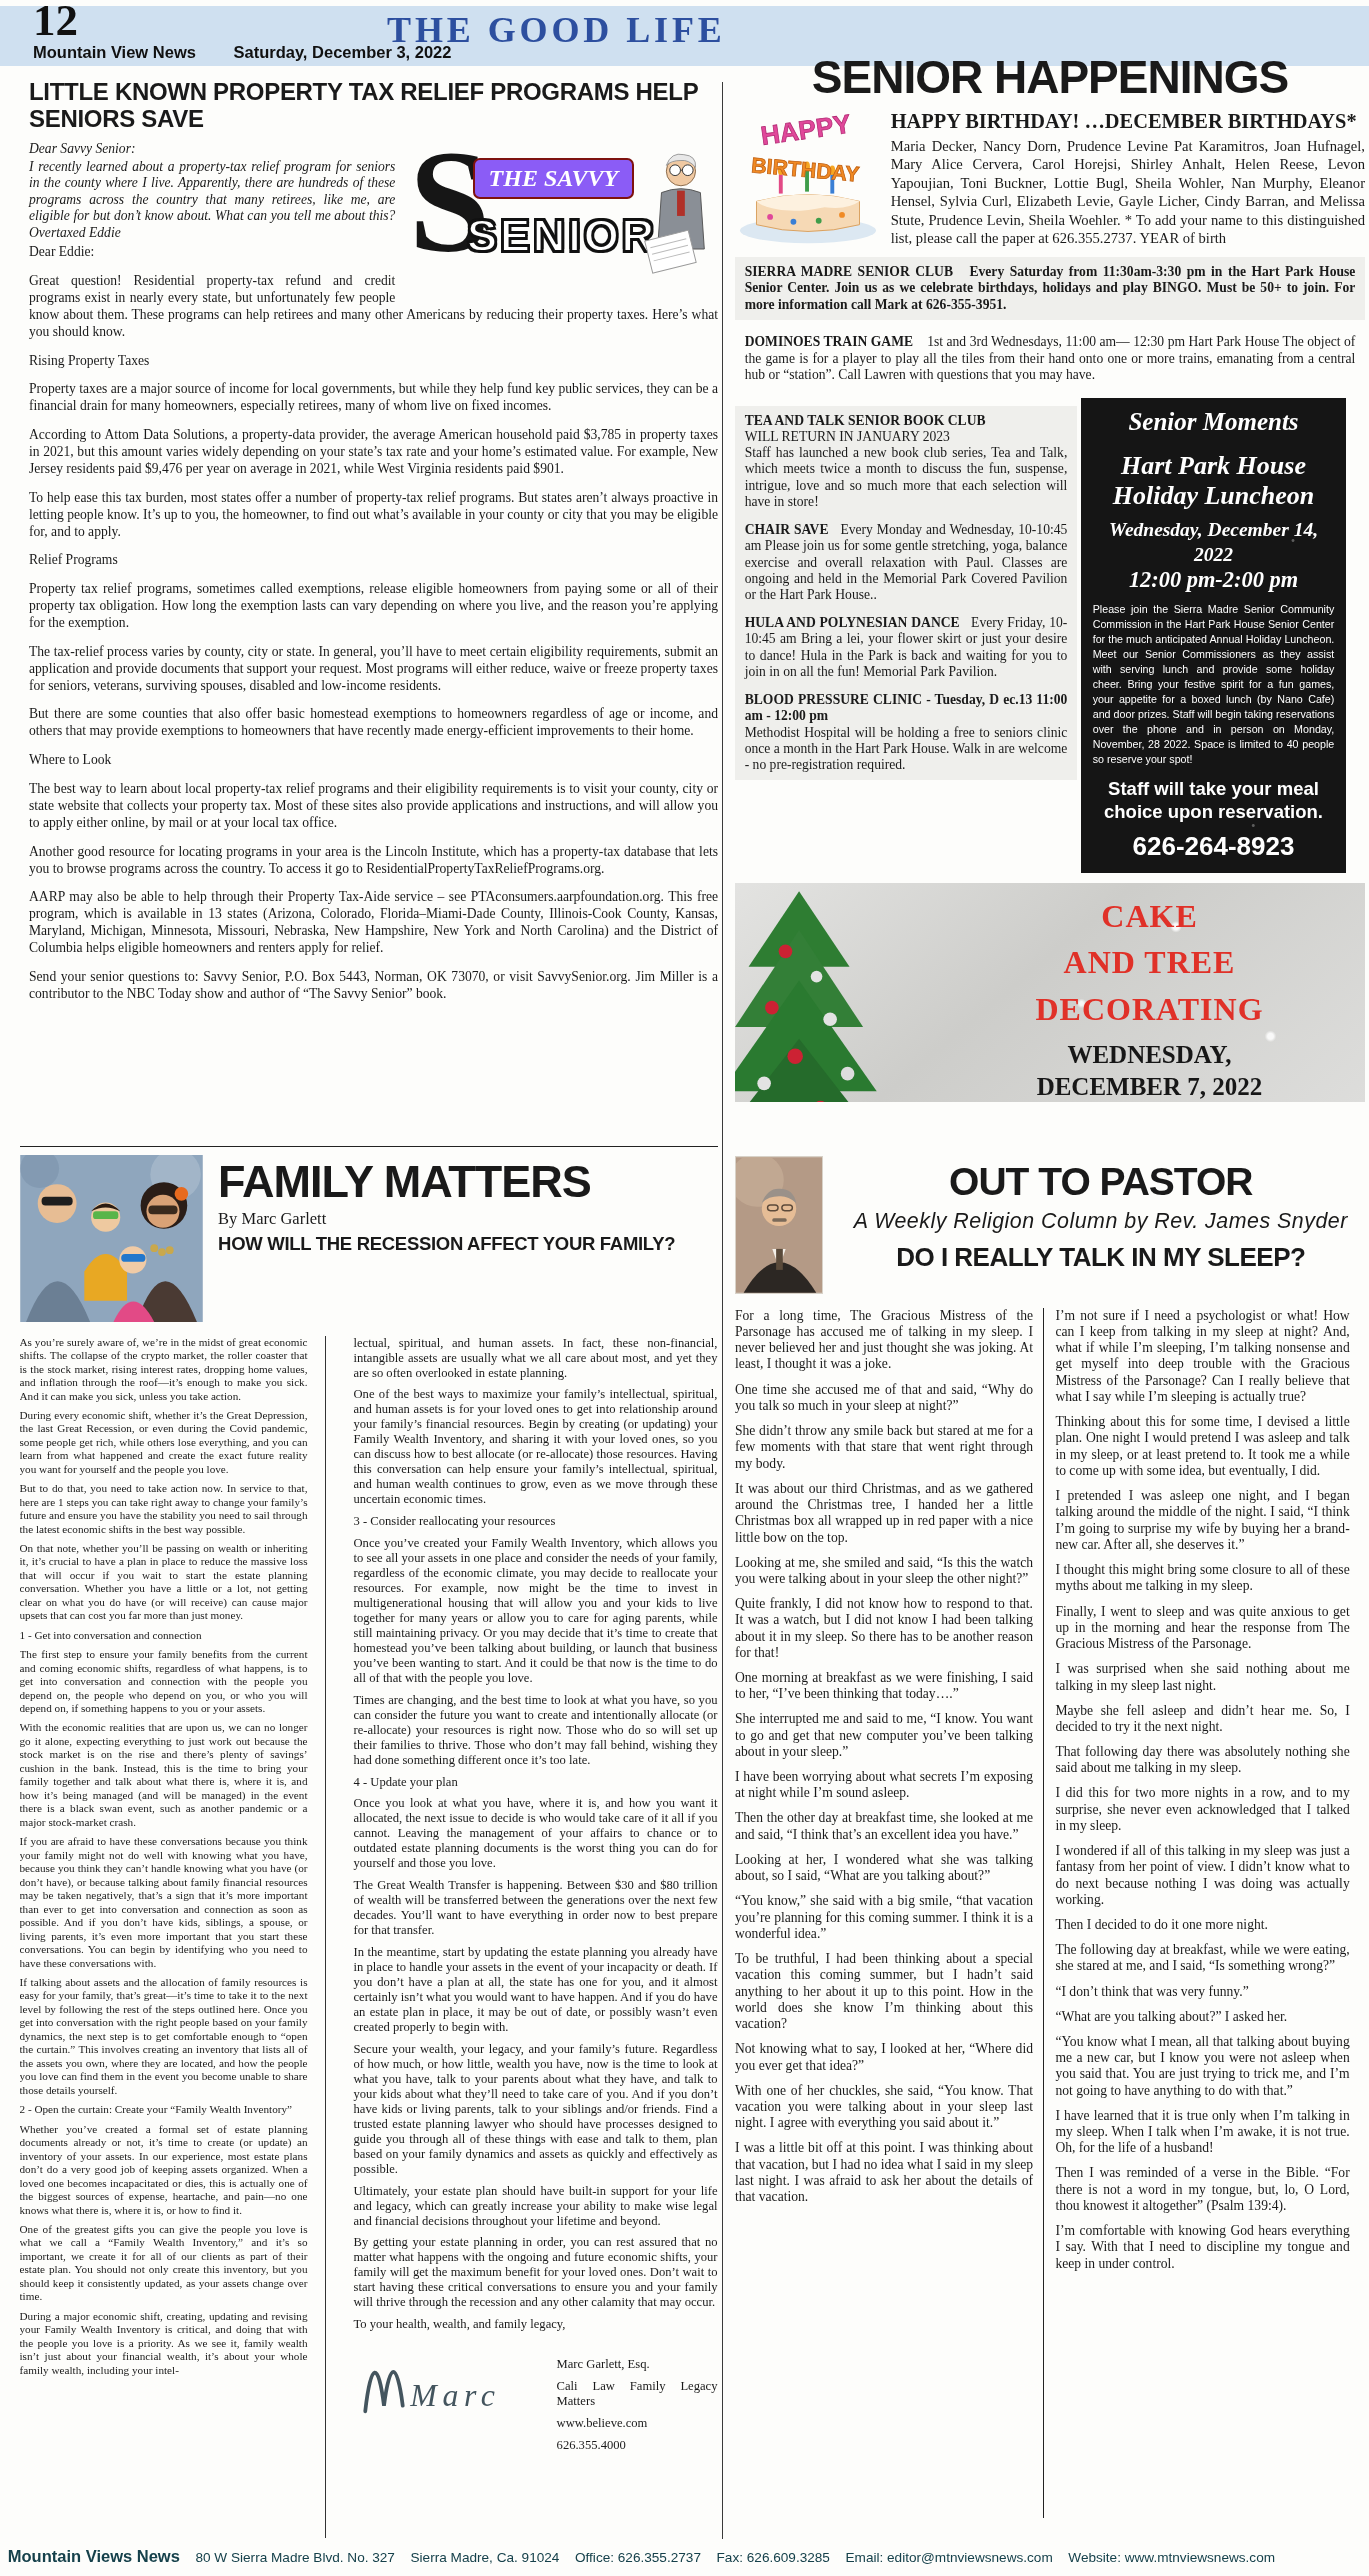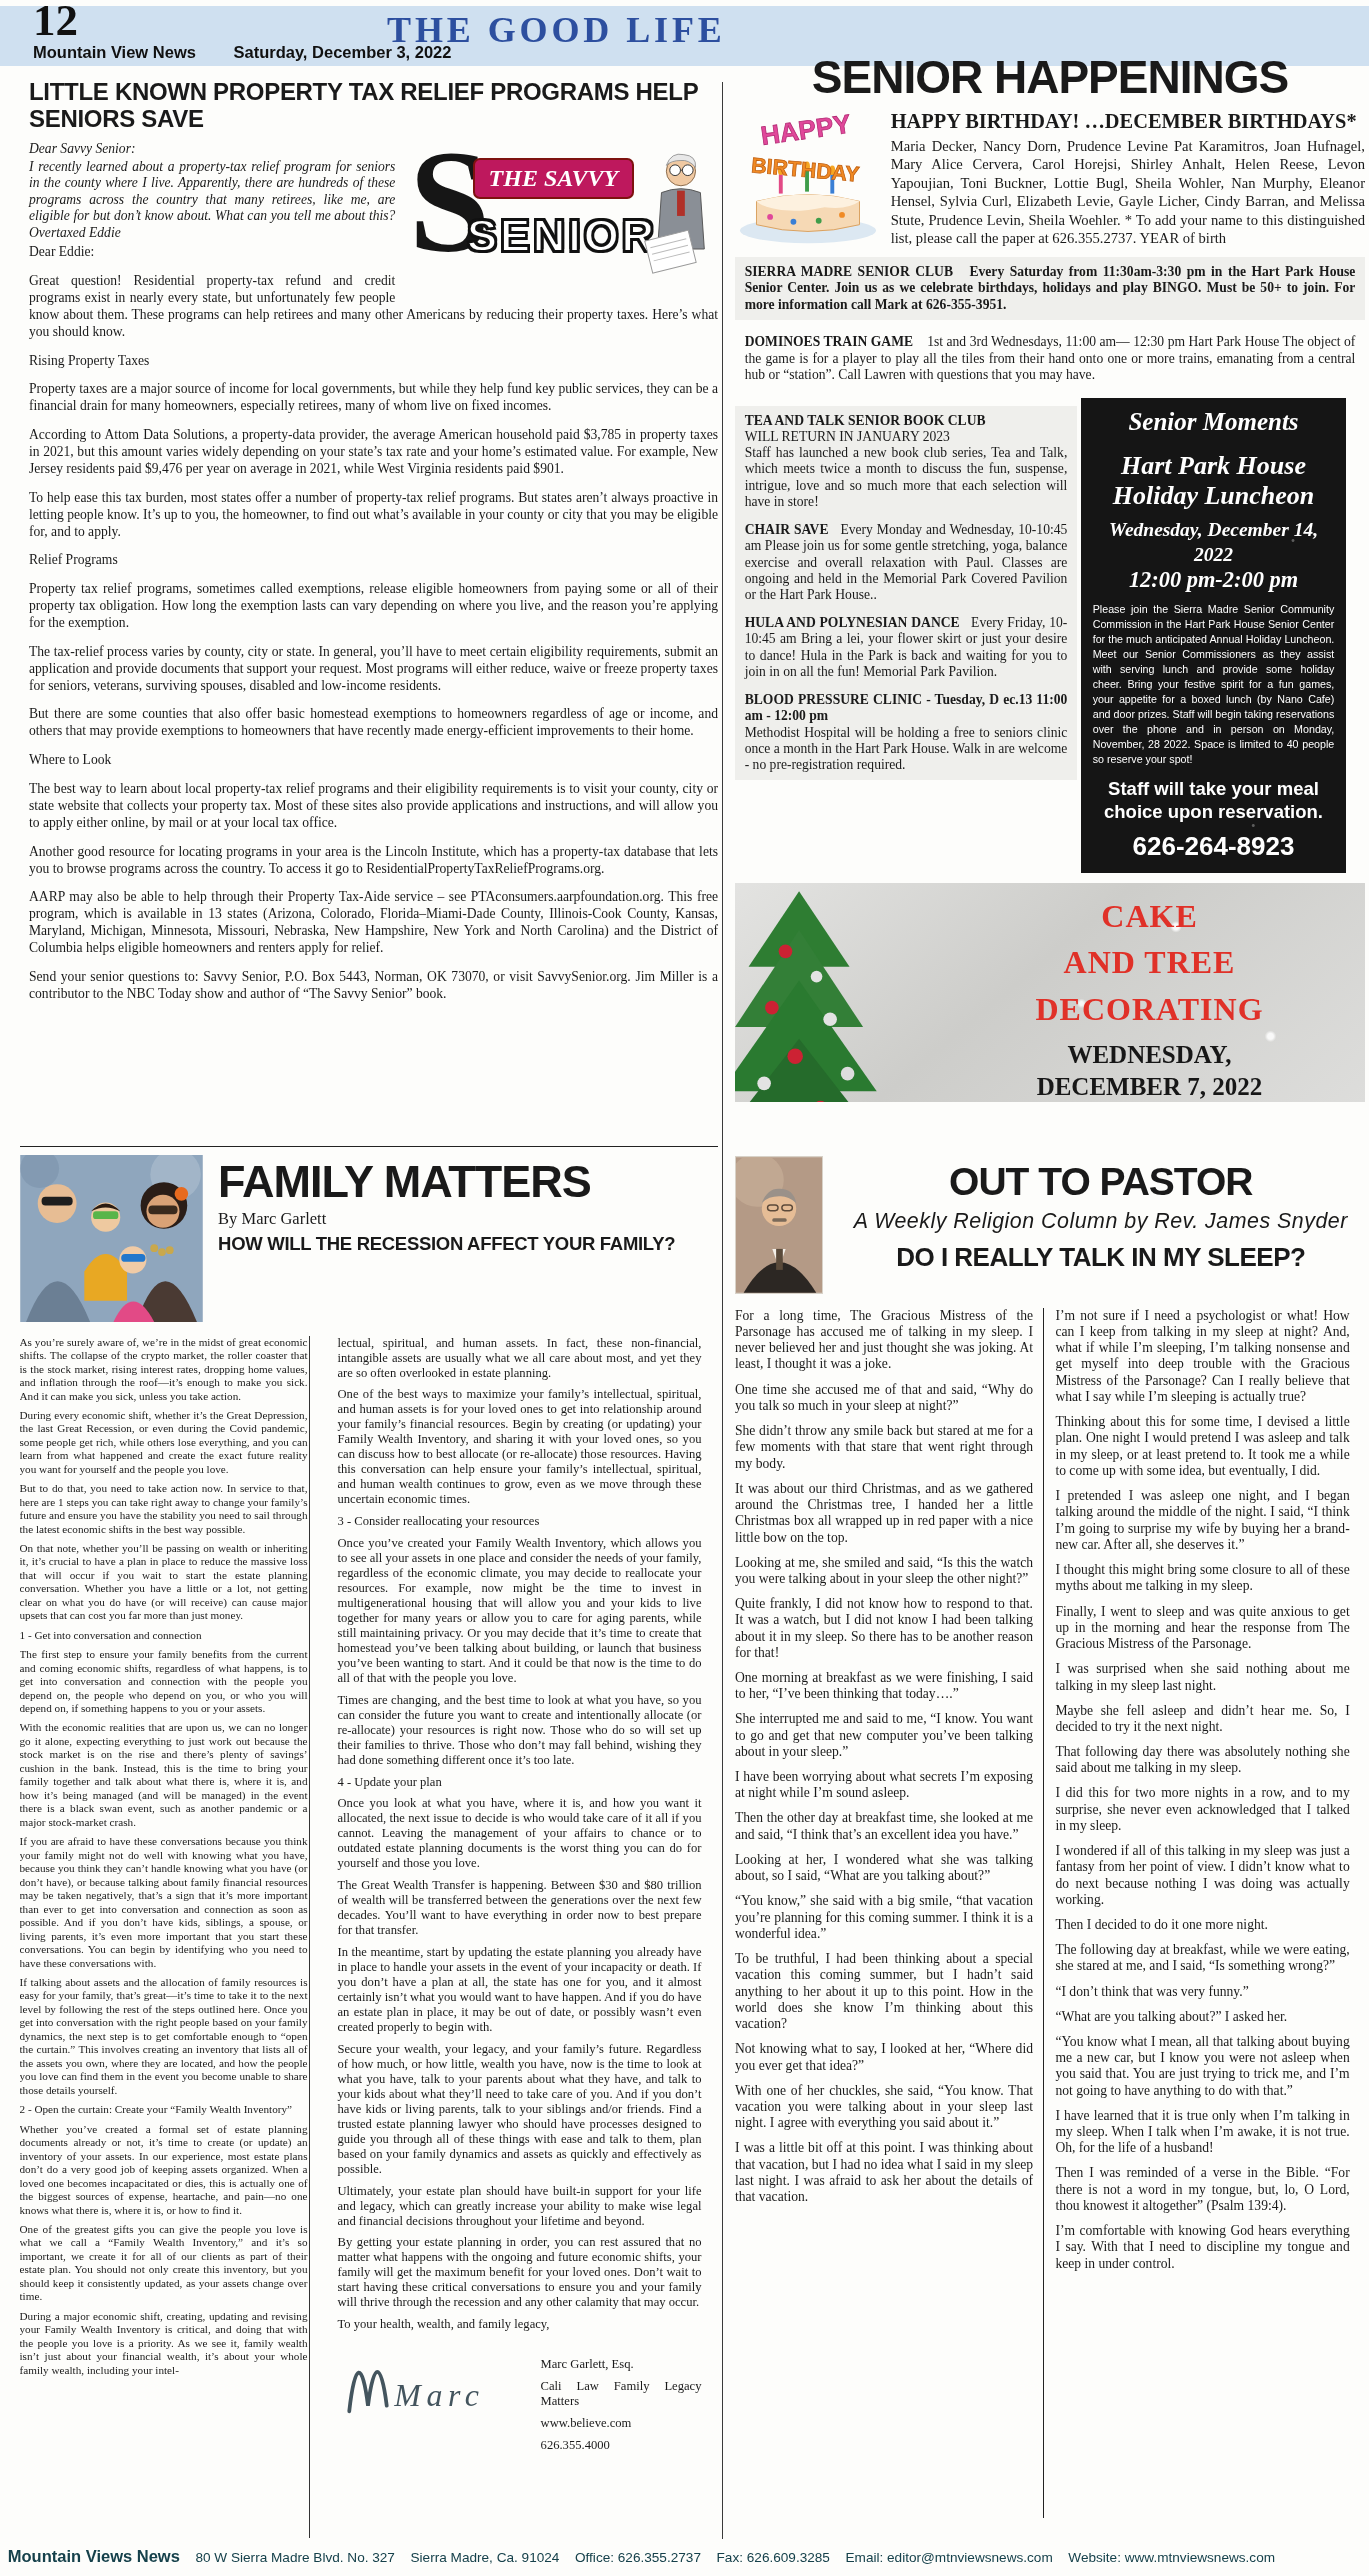--- a/index.html
+++ b/index.html
@@ -15,40 +15,40 @@
   .goodlife{position:absolute;left:387px;top:6px;font:600 36px/1 "Liberation Serif",serif;
             color:#2d4f9f;letter-spacing:3.9px;}
 
   .vrule{position:absolute;left:722px;top:82px;height:2457px;border-left:1.9px solid #3a3a3a;}
 
   
   .savvy{position:absolute;left:29px;top:78px;width:689px;}
   .savvy h1{margin:0 0 7.8px;font:bold 24px/1.14 "Liberation Sans",sans-serif;letter-spacing:-0.3px;}
   .savvy-logo{float:right;width:309px;height:146px;margin:1.9px 0 7.8px 13.6px;position:relative;}
   .logo-s{position:absolute;left:0;top:-13.6px;font:bold 146px/1 "Liberation Serif",serif;color:#161616;}
-  .logo-badge{position:absolute;left:64px;top:15.6px;background:#be185d;color:#fff;padding:4.9px 13.6px;
+  .logo-badge{position:absolute;left:64px;top:15.6px;background:#8b5cf6;color:#fff;padding:4.9px 13.6px;
               border:2.9px solid #7e120f;border-radius:6.8px;font:bold italic 24px "Liberation Serif",serif;white-space:nowrap;}
   .logo-senior{position:absolute;left:58px;top:68px;font:bold 45px "Liberation Sans",sans-serif;color:#fff;
                letter-spacing:2.9px;-webkit-text-stroke:1.9px #111;
                text-shadow:-1.9px -1.9px 0 #111,1.9px -1.9px 0 #111,-1.9px 1.9px 0 #111,1.9px 1.9px 0 #111;}
   .logo-cartoon{position:absolute;right:0;top:0;}
   .savvy .intro p{margin:0 0 1.9px;font:italic 13.6px/16.5px "Liberation Serif",serif;text-align:justify;}
   .savvy .body p{margin:0 0 11.7px;font:13.6px/17px "Liberation Serif",serif;text-align:justify;}
 
   
   .family{position:absolute;left:19.5px;top:1146px;width:698px;height:1395px;border-top:1.9px solid #222;padding-top:7.8px;}
   .fm-head{display:flex;gap:15.6px;height:175px;}
   .fm-titles{padding-top:3.9px;}
   .fm-title{font:bold 45px/1 "Liberation Sans",sans-serif;letter-spacing:-1px;}
   .fm-by{font:16.5px "Liberation Serif",serif;margin:5.8px 0 3.9px;}
   .fm-sub{font:bold 18.5px "Liberation Sans",sans-serif;letter-spacing:-0.3px;}
   .fm-cols{display:flex;margin-top:5.8px;height:1202px;overflow:hidden;}
   .fm-c1{width:288px;}
   .fm-c1 p{margin:0 0 5.8px;font:11.2px/13.5px "Liberation Serif",serif;text-align:justify;}
-  .fm-c2{width:393px;margin-left:1px;padding-left:28px;border-left:1.5px solid #333;}
+  .fm-c2{width:393px;margin-left:17px;padding-left:28px;border-left:1.5px solid #333;}
   .fm-c2 p{margin:0 0 6.8px;font:12.6px/15px "Liberation Serif",serif;text-align:justify;}
   .sig-row{display:flex;align-items:flex-start;gap:25px;margin-top:15.6px;}
   .sig-info{font:13px/16.5px "Liberation Serif",serif;padding-top:9.7px;}
 
   
   .rtop{position:absolute;left:735px;top:54px;width:630px;}
   .sh-title{margin:0;text-align:center;font:bold 46px/1 "Liberation Sans",sans-serif;letter-spacing:-1px;}
   .birthday{margin-top:7.8px;overflow:hidden;}
   .birthday svg{float:left;margin:1.9px 9.7px 1.9px 0;}
   .bd-title{font:bold 20.4px "Liberation Serif",serif;margin:1.9px 0 3.9px;}

